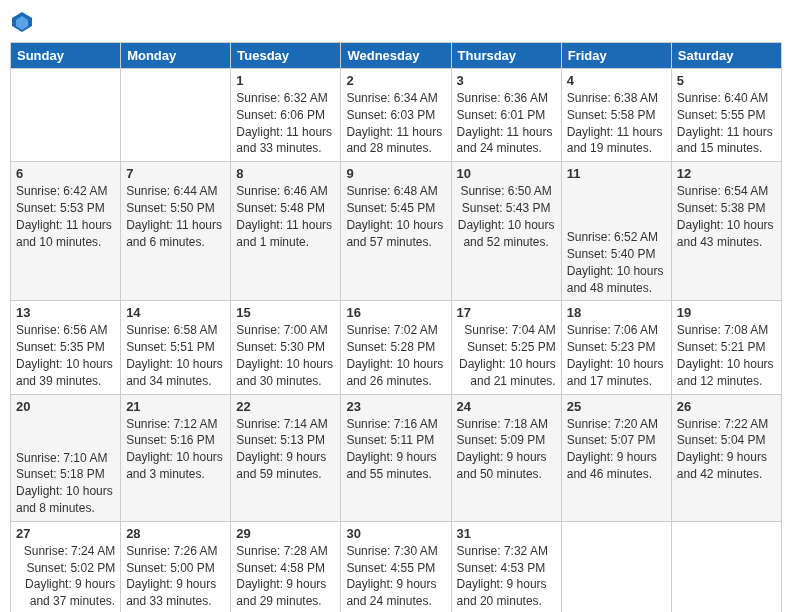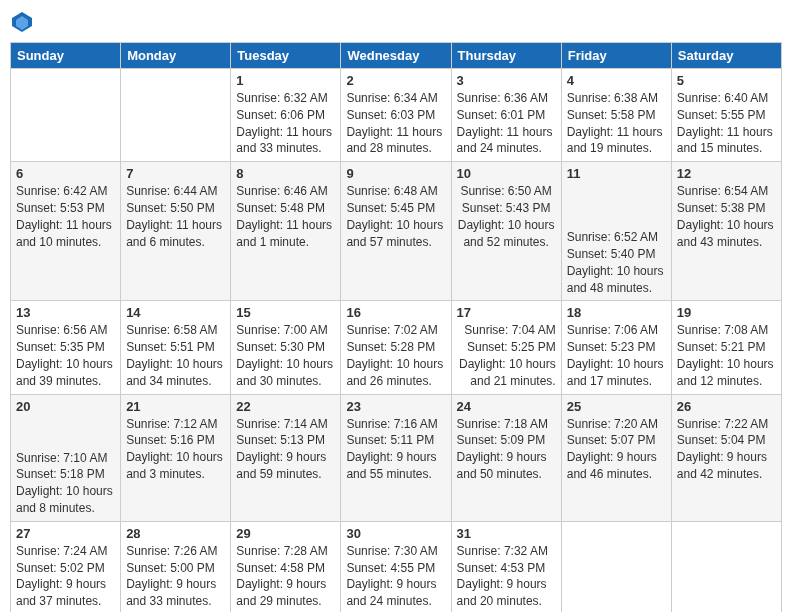--- a/index.html
+++ b/index.html
@@ -314,21 +314,21 @@
           <span class="day-number">26</span>
           <div class="day-info" style="white-space: pre-line;">Sunrise: 7:22 AM
 Sunset: 5:04 PM
 Daylight: 9 hours
 and 42 minutes.</div>
         </td>
       </tr>
       <tr>
         <td>
           <span class="day-number">27</span>
-          <div class="day-info" style="white-space: pre-line;">Sunrise: 7:24 AM
+          <div class="day-info" style="white-space: pre-line; text-align: right;">Sunrise: 7:24 AM
 Sunset: 5:02 PM
 Daylight: 9 hours
 and 37 minutes.</div>
         </td>
         <td>
           <span class="day-number">28</span>
           <div class="day-info" style="white-space: pre-line;">Sunrise: 7:26 AM
 Sunset: 5:00 PM
 Daylight: 9 hours
 and 33 minutes.</div>

